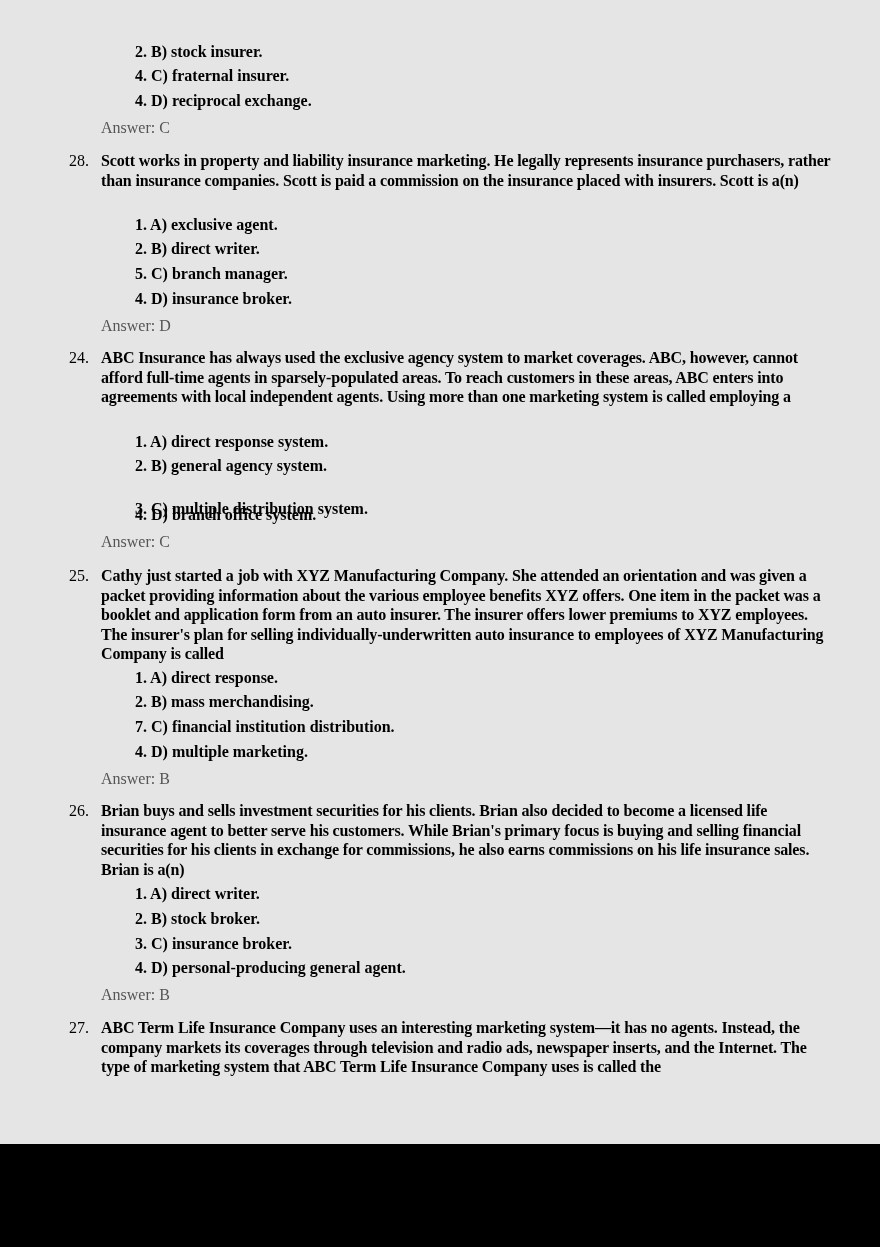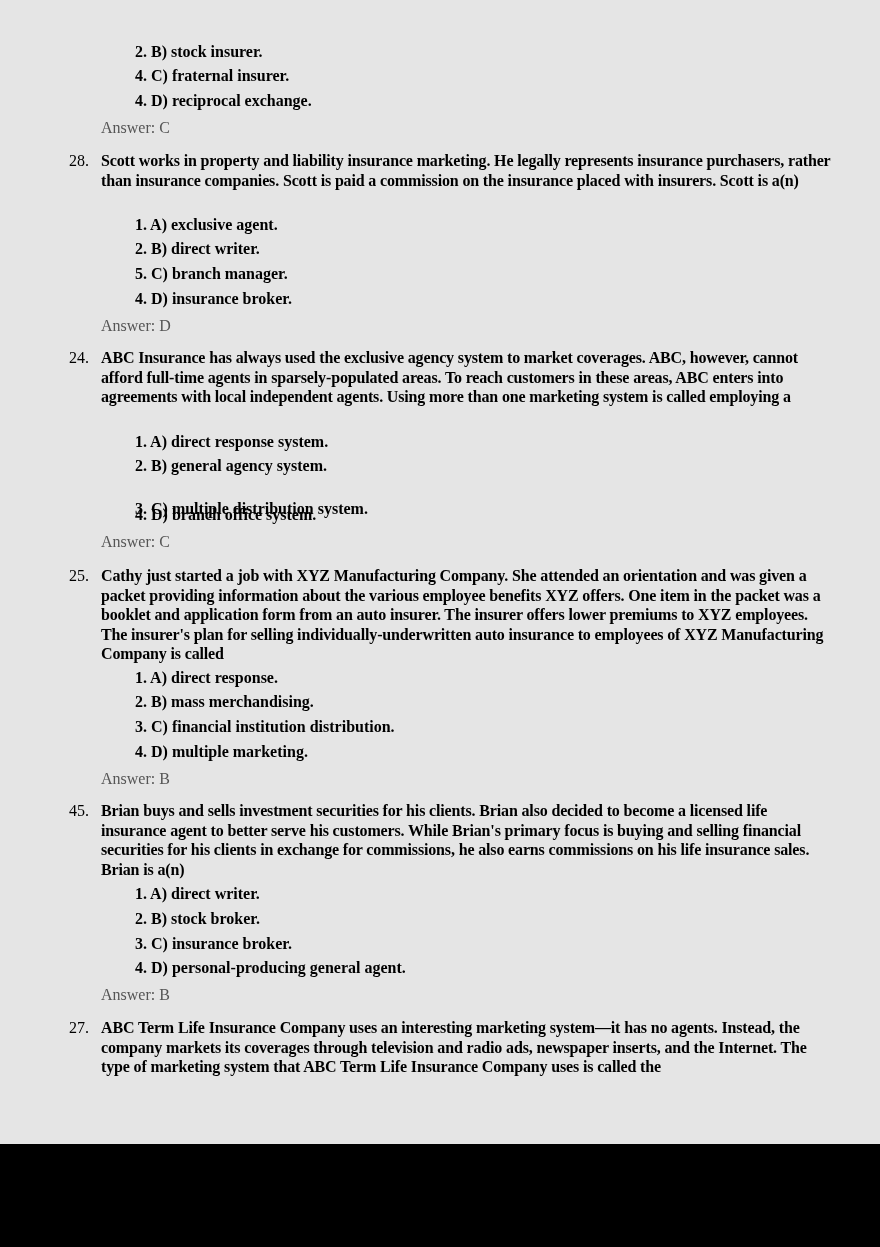--- a/index.html
+++ b/index.html
@@ -100,27 +100,27 @@
     <div class="opt" style="top:499px">3. C) multiple distribution system.</div>
     <div class="opt" style="top:505px">4. D) branch office system.</div>
     <div class="answer" style="top:532px">Answer: C</div>
   </div>
 
   <div class="block">
     <div class="q-num" style="top:566px">25.</div>
     <div class="q-stem" style="top:566px">Cathy just started a job with XYZ Manufacturing Company. She attended an orientation and was given a packet providing information about the various employee benefits XYZ offers. One item in the packet was a booklet and application form from an auto insurer. The insurer offers lower premiums to XYZ employees. The insurer's plan for selling individually-underwritten auto insurance to employees of XYZ Manufacturing Company is called</div>
     <div class="opt" style="top:668px">1. A) direct response.</div>
     <div class="opt" style="top:692px">2. B) mass merchandising.</div>
-    <div class="opt" style="top:717px">3. C) financial institution distribution.</div>
+    <div class="opt" style="top:717px">7. C) financial institution distribution.</div>
     <div class="opt" style="top:742px">4. D) multiple marketing.</div>
     <div class="answer" style="top:769px">Answer: B</div>
   </div>
 
   <div class="block">
-    <div class="q-num" style="top:801px">45.</div>
+    <div class="q-num" style="top:801px">26.</div>
     <div class="q-stem" style="top:801px">Brian buys and sells investment securities for his clients. Brian also decided to become a licensed life insurance agent to better serve his customers. While Brian's primary focus is buying and selling financial securities for his clients in exchange for commissions, he also earns commissions on his life insurance sales. Brian is a(n)</div>
     <div class="opt" style="top:884px">1. A) direct writer.</div>
     <div class="opt" style="top:909px">2. B) stock broker.</div>
     <div class="opt" style="top:934px">3. C) insurance broker.</div>
     <div class="opt" style="top:958px">4. D) personal-producing general agent.</div>
     <div class="answer" style="top:985px">Answer: B</div>
   </div>
 
   <div class="block">
     <div class="q-num" style="top:1018px">27.</div>

